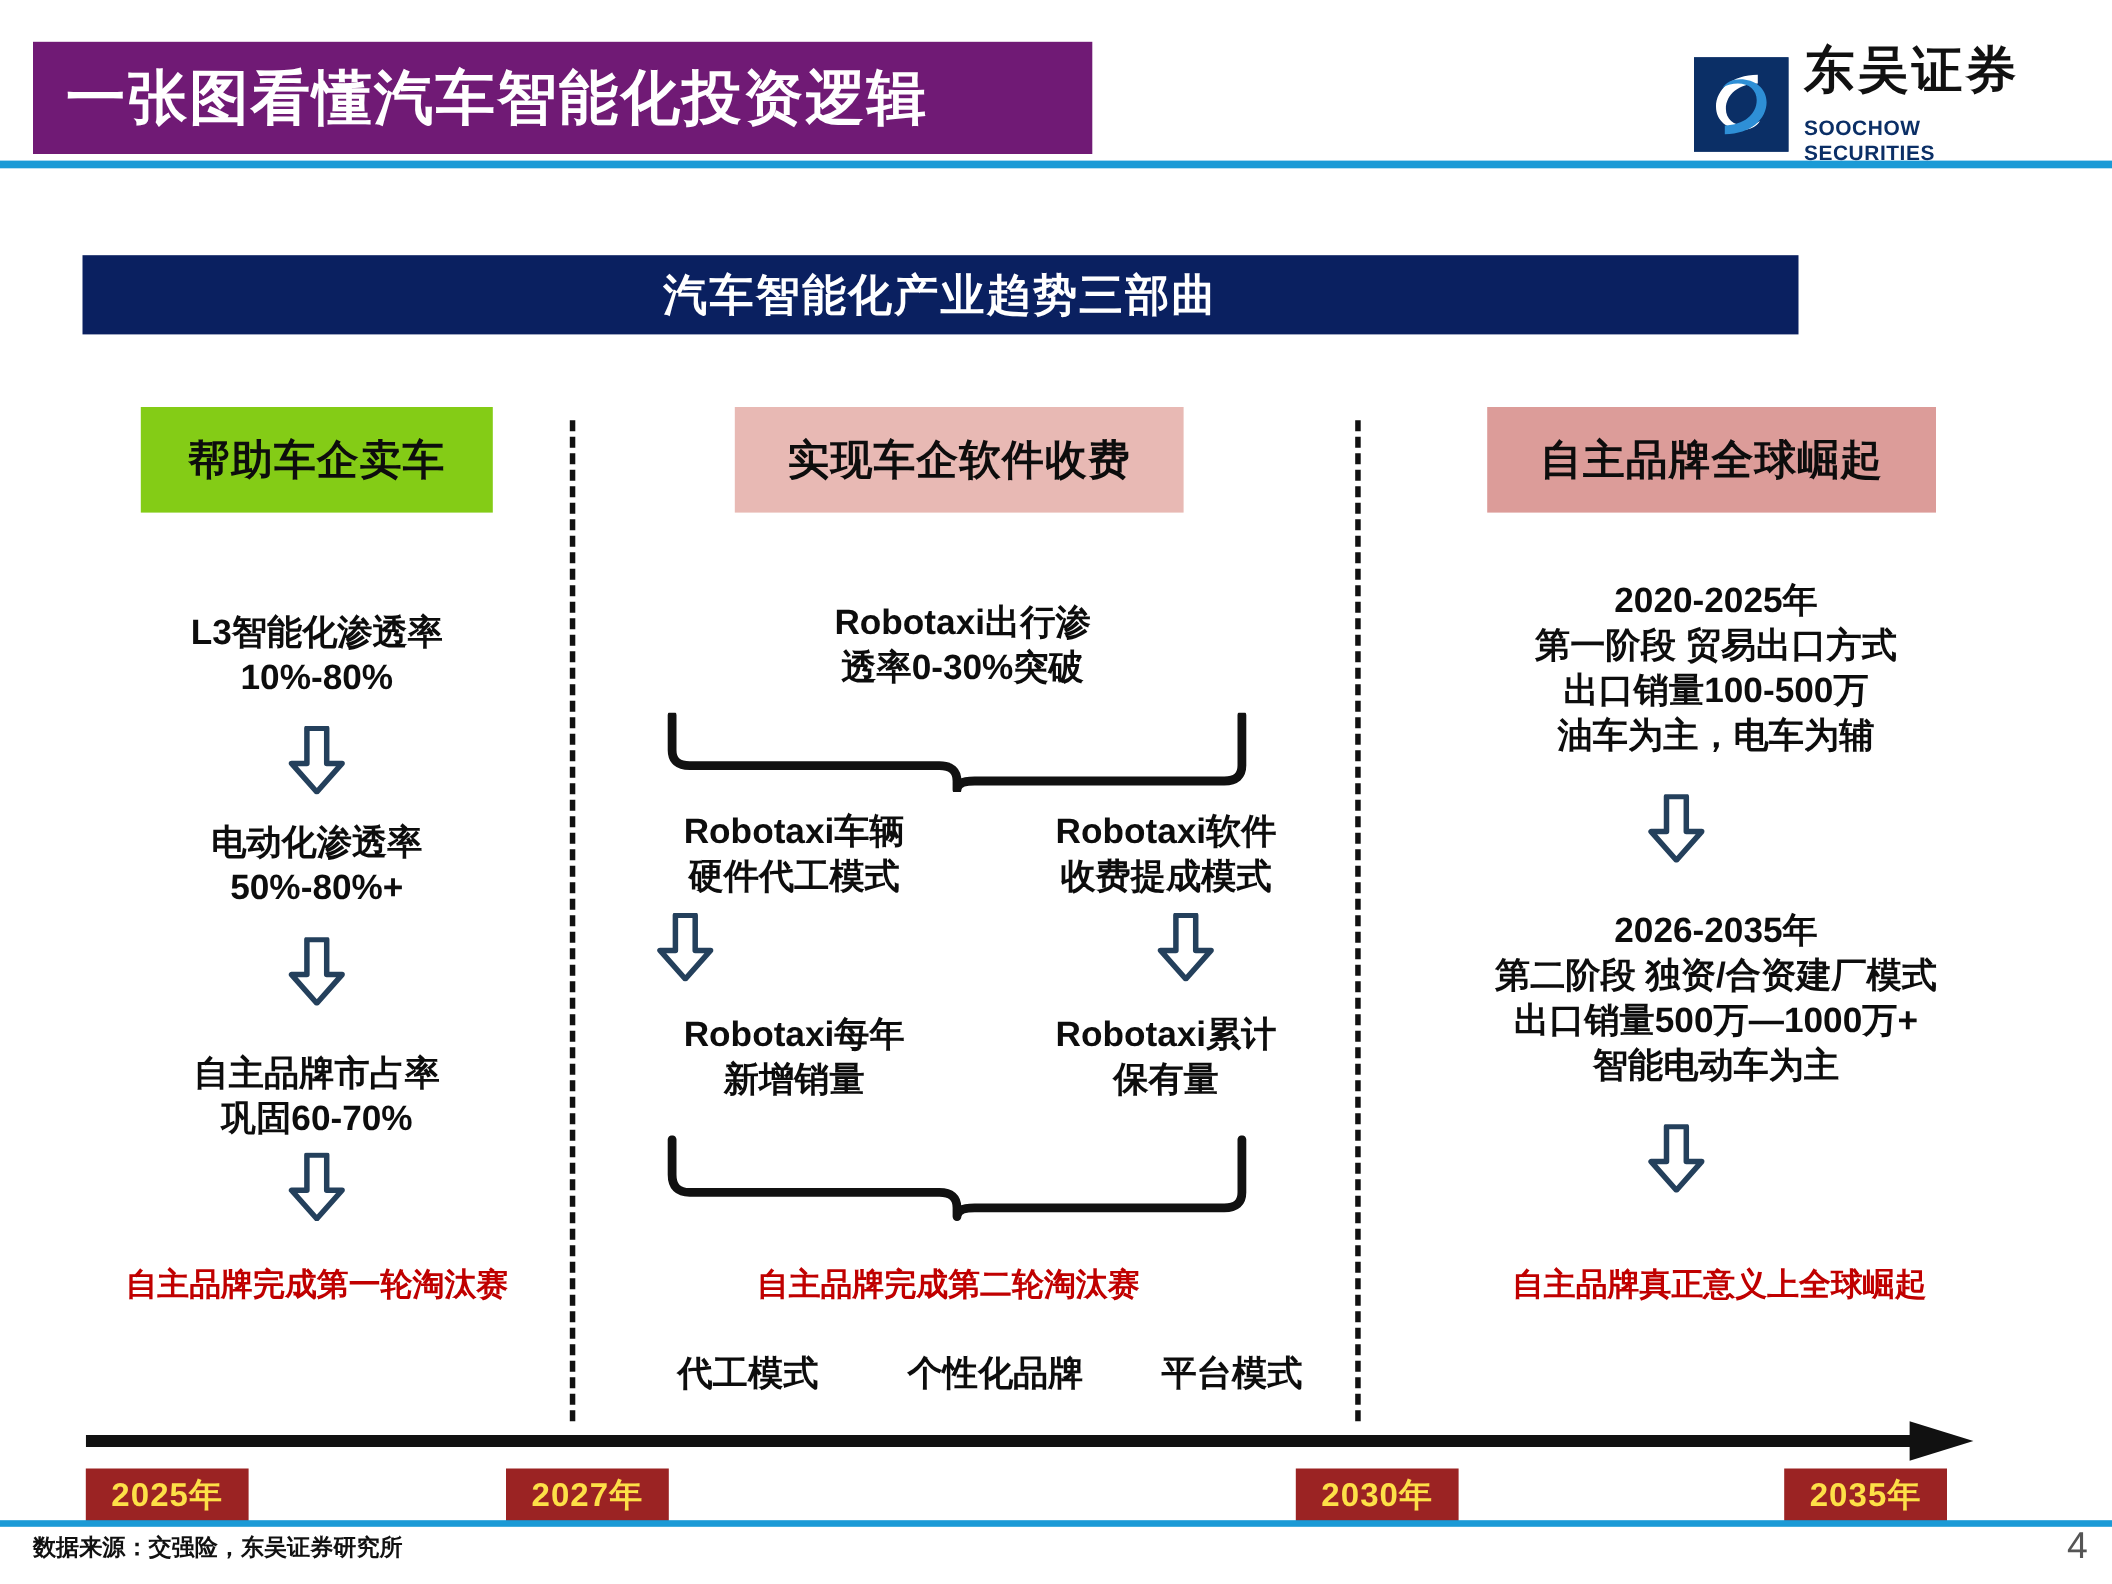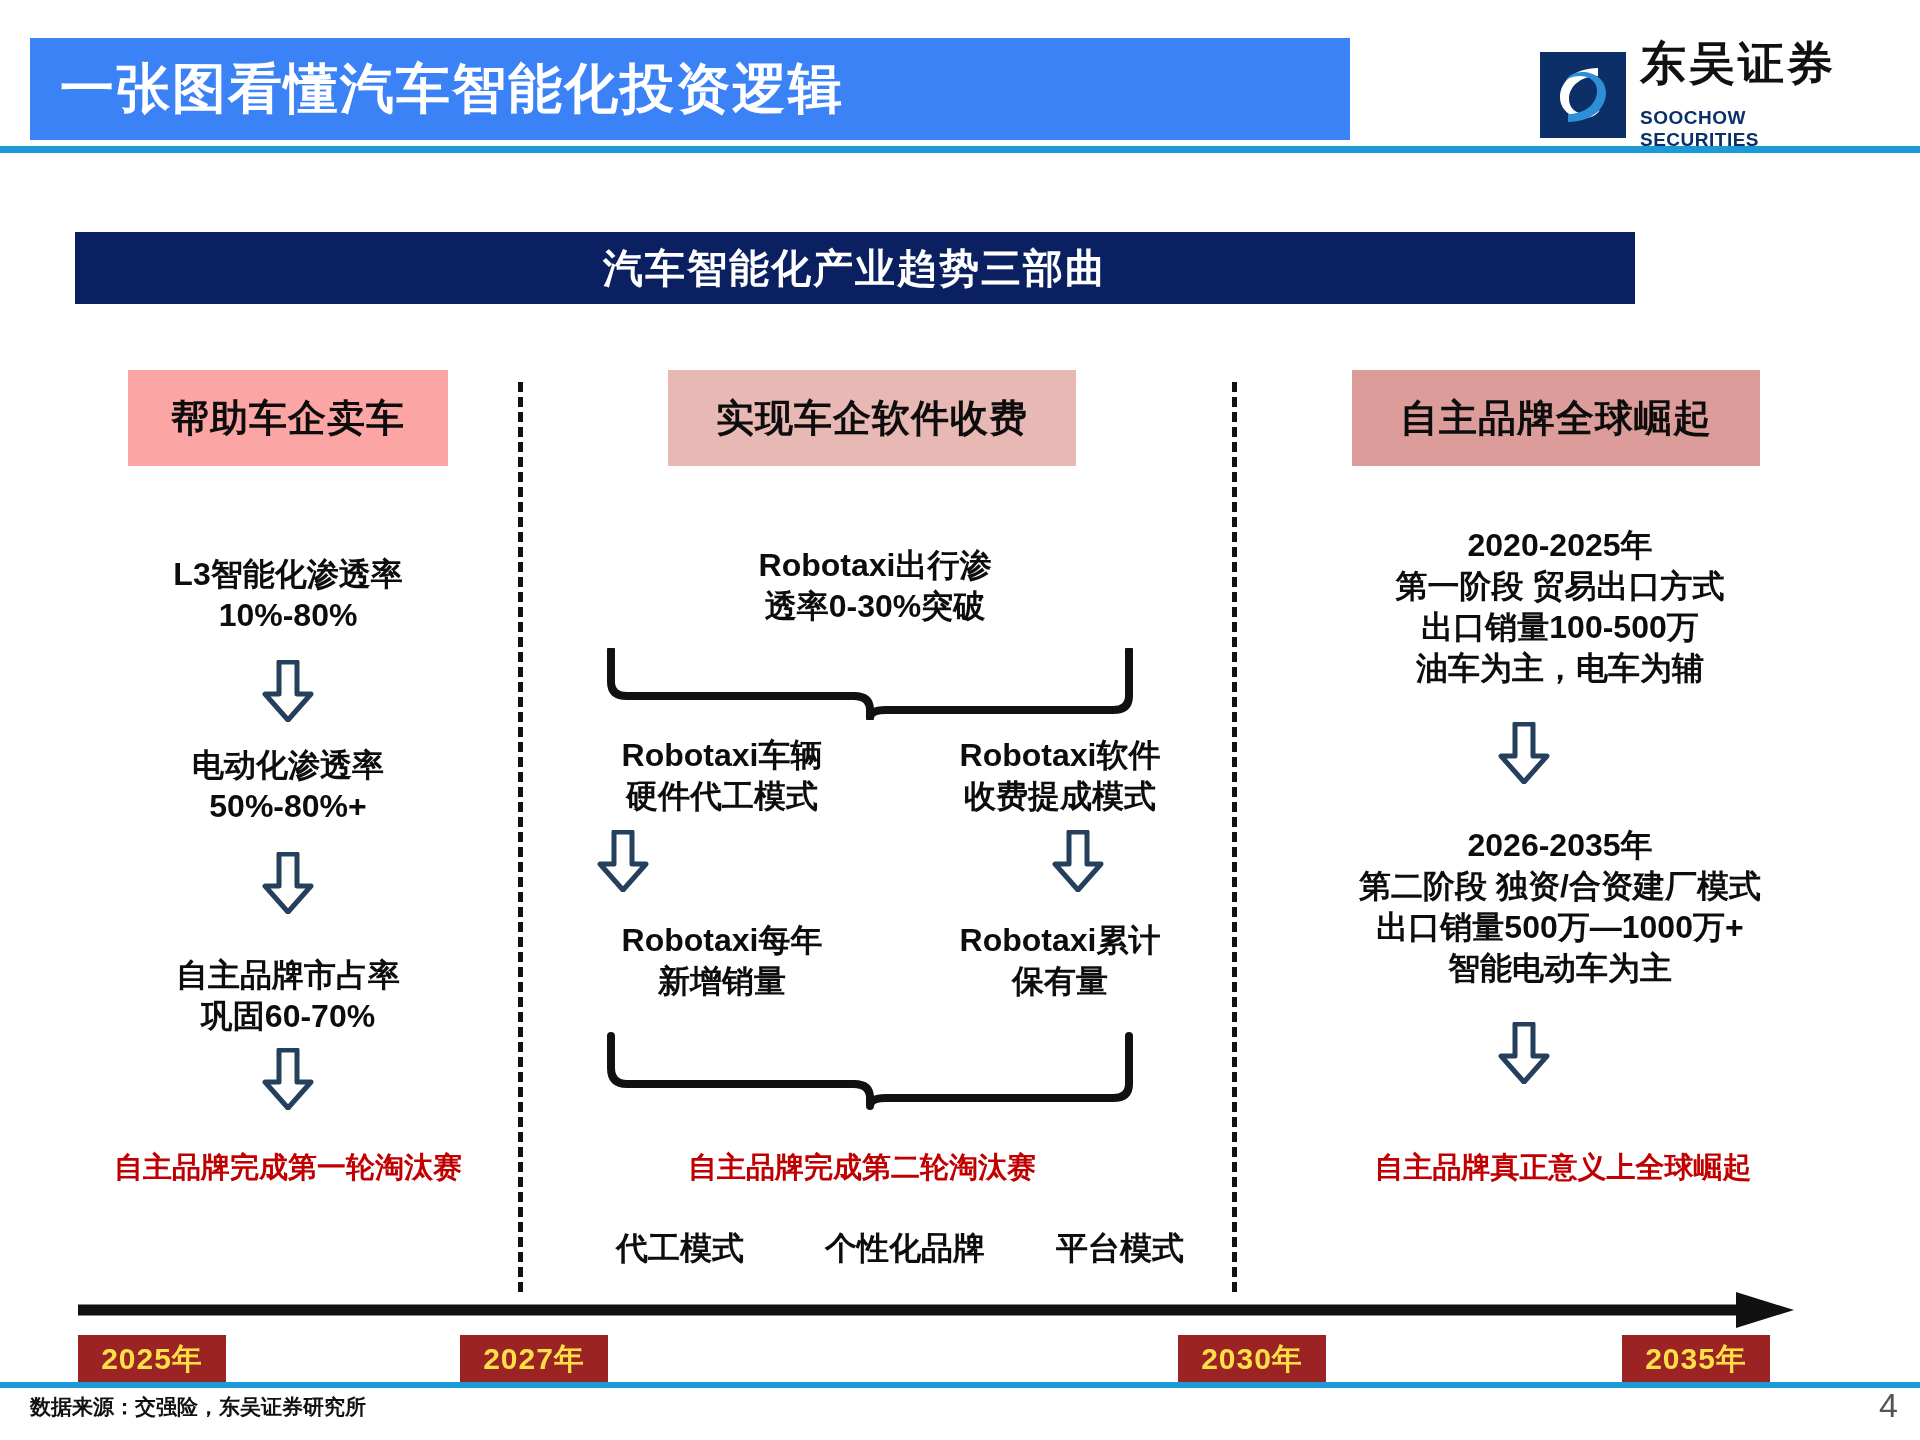--- a/index.html
+++ b/index.html
@@ -12,22 +12,22 @@
   #slide {
     position: relative;
     width: 1920px; height: 1440px;
     background: #ffffff;
   }
 
   
   .title-bar {
     position: absolute;
     left: 30px; top: 38px;
-    width: 1320px; height: 102px;
-    background: #3b82f6;
+    width: 963px; height: 102px;
+    background: #701a75;
     display: flex; align-items: center;
   }
   .title-text {
     color: #ffffff;
     font-size: 54px;
     font-weight: bold;
     letter-spacing: 2px;
     margin-left: 30px;
     white-space: nowrap;
   }
@@ -166,21 +166,21 @@
     </div>
   </div>
 
   <div class="navy-banner">
     <span>汽车智能化产业趋势三部曲</span>
   </div>
 
   <div class="vdash" style="left:518px; top:382px; height:910px;"></div>
   <div class="vdash" style="left:1232px; top:382px; height:910px;"></div>
 
-  <div class="chip" style="left:128px; top:370px; width:320px; height:96px; background:#fca5a5;">
+  <div class="chip" style="left:128px; top:370px; width:320px; height:96px; background:#84cc16;">
     <span>帮助车企卖车</span>
   </div>
 
   <div class="blk s30" style="left:98px; top:554px; width:380px;">L3智能化渗透率
 10%-80%</div>
 
   <div class="arrow" style="left:262px; top:660px;">
     <svg width="52" height="62" viewBox="0 0 52 62" aria-hidden="true">
       <path d="M17 2 L35 2 L35 34 L49 34 L26 60 L3 34 L17 34 Z" fill="#ffffff" stroke="#24405c" stroke-width="5" stroke-linejoin="round"></path>
     </svg>

